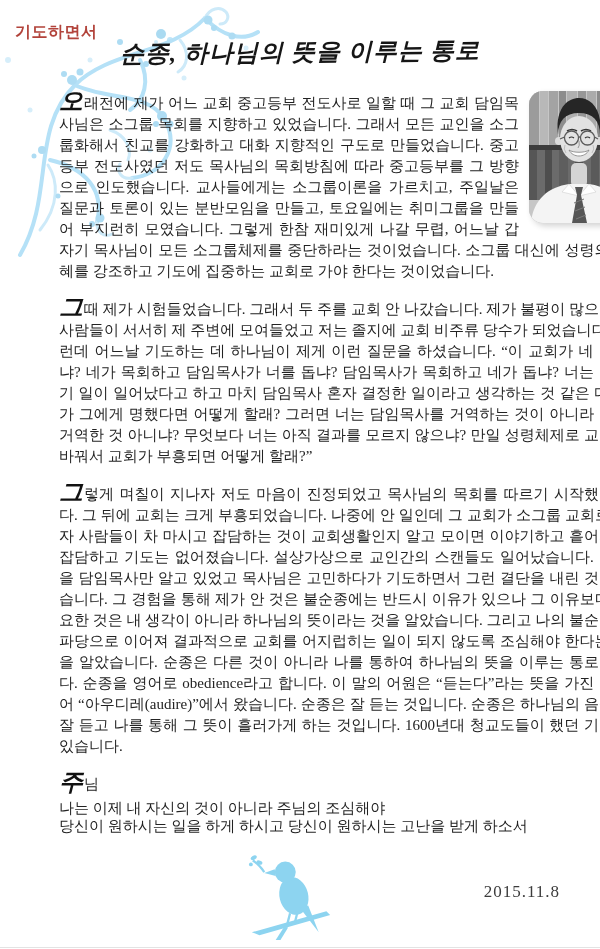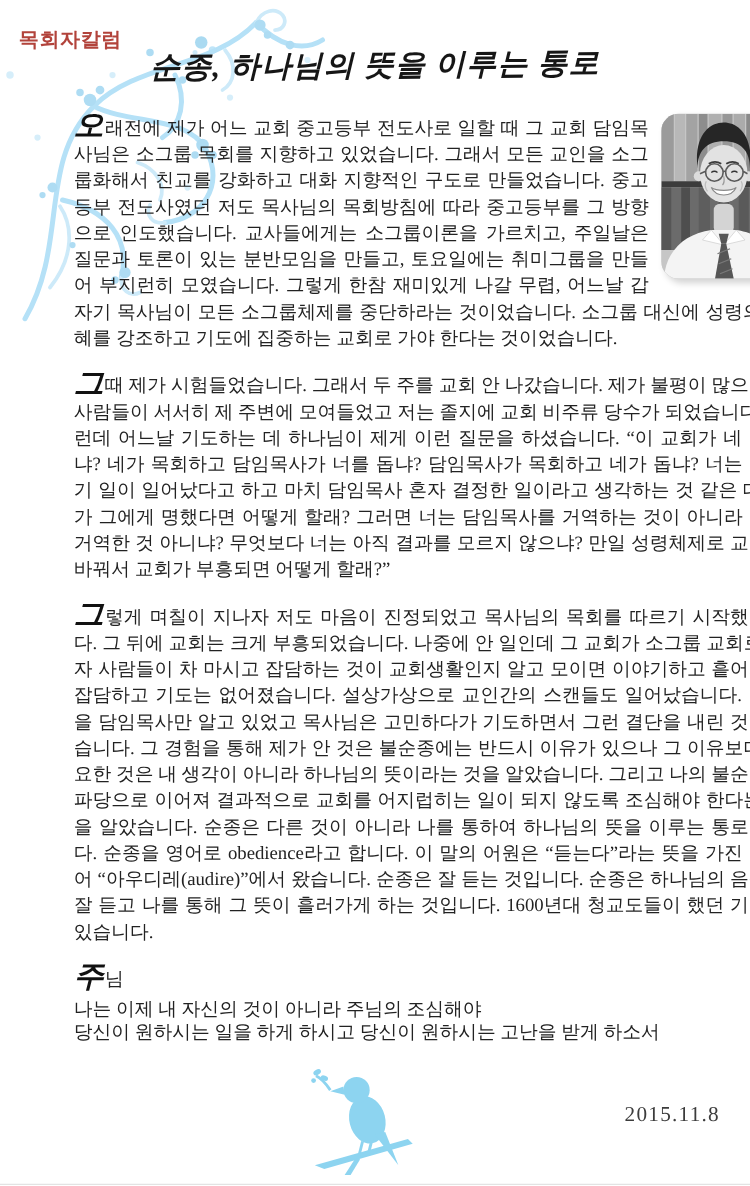--- a/index.html
+++ b/index.html
@@ -46,21 +46,21 @@
   .dropcap{
     font-size:24px;line-height:1;font-weight:bold;font-style:italic;
     position:relative;top:1px;margin-right:1px;color:#111;
   }
   .prayer-heading{margin:4px 0 5px 0;}
   .heading-rest{font-size:15px;}
   .prayer{line-height:17.5px;}
   .prayer-line{white-space:nowrap;overflow:hidden;}
   .bird{position:absolute;left:248px;top:850px;z-index:2;}
   .pub-date{
-    position:absolute;top:882px;right:24px;z-index:2;
+    position:absolute;top:882px;right:40px;z-index:2;
     font-size:17px;color:#3c3c3c;letter-spacing:1px;
   }
   .bottom-rule{
     position:absolute;bottom:1px;left:0;width:100%;height:1px;
     background:#e3e3e3;
   }
 </style>
 </head>
 <body>
 
@@ -109,21 +109,21 @@
         <circle cx="246" cy="48" r="2.5"></circle>
     </g>
   </svg>
 
   <svg class="title-splash" width="26" height="22" viewBox="0 0 26 22">
     <circle cx="9" cy="8" r="5" fill="#9bd4ef" opacity="0.85"></circle>
     <circle cx="18" cy="14" r="3" fill="#b5e1f7" opacity="0.85"></circle>
     <circle cx="4" cy="16" r="2" fill="#cdeaf9"></circle>
   </svg>
 
-  <div class="column-label">목회자칼럼</div>
+  <div class="column-label">기도하면서</div>
 
   <div class="page-title">순종, 하나님의 뜻을 이루는 통로</div>
 
   <div class="content">
 
     <div class="pastor-photo">
       <svg width="100" height="132" viewBox="0 0 100 132">
         <rect width="100" height="132" fill="#c6c6c6"></rect>
         <g>
           <rect x="0" y="0" width="10" height="54" fill="#9b9b9b"></rect>

